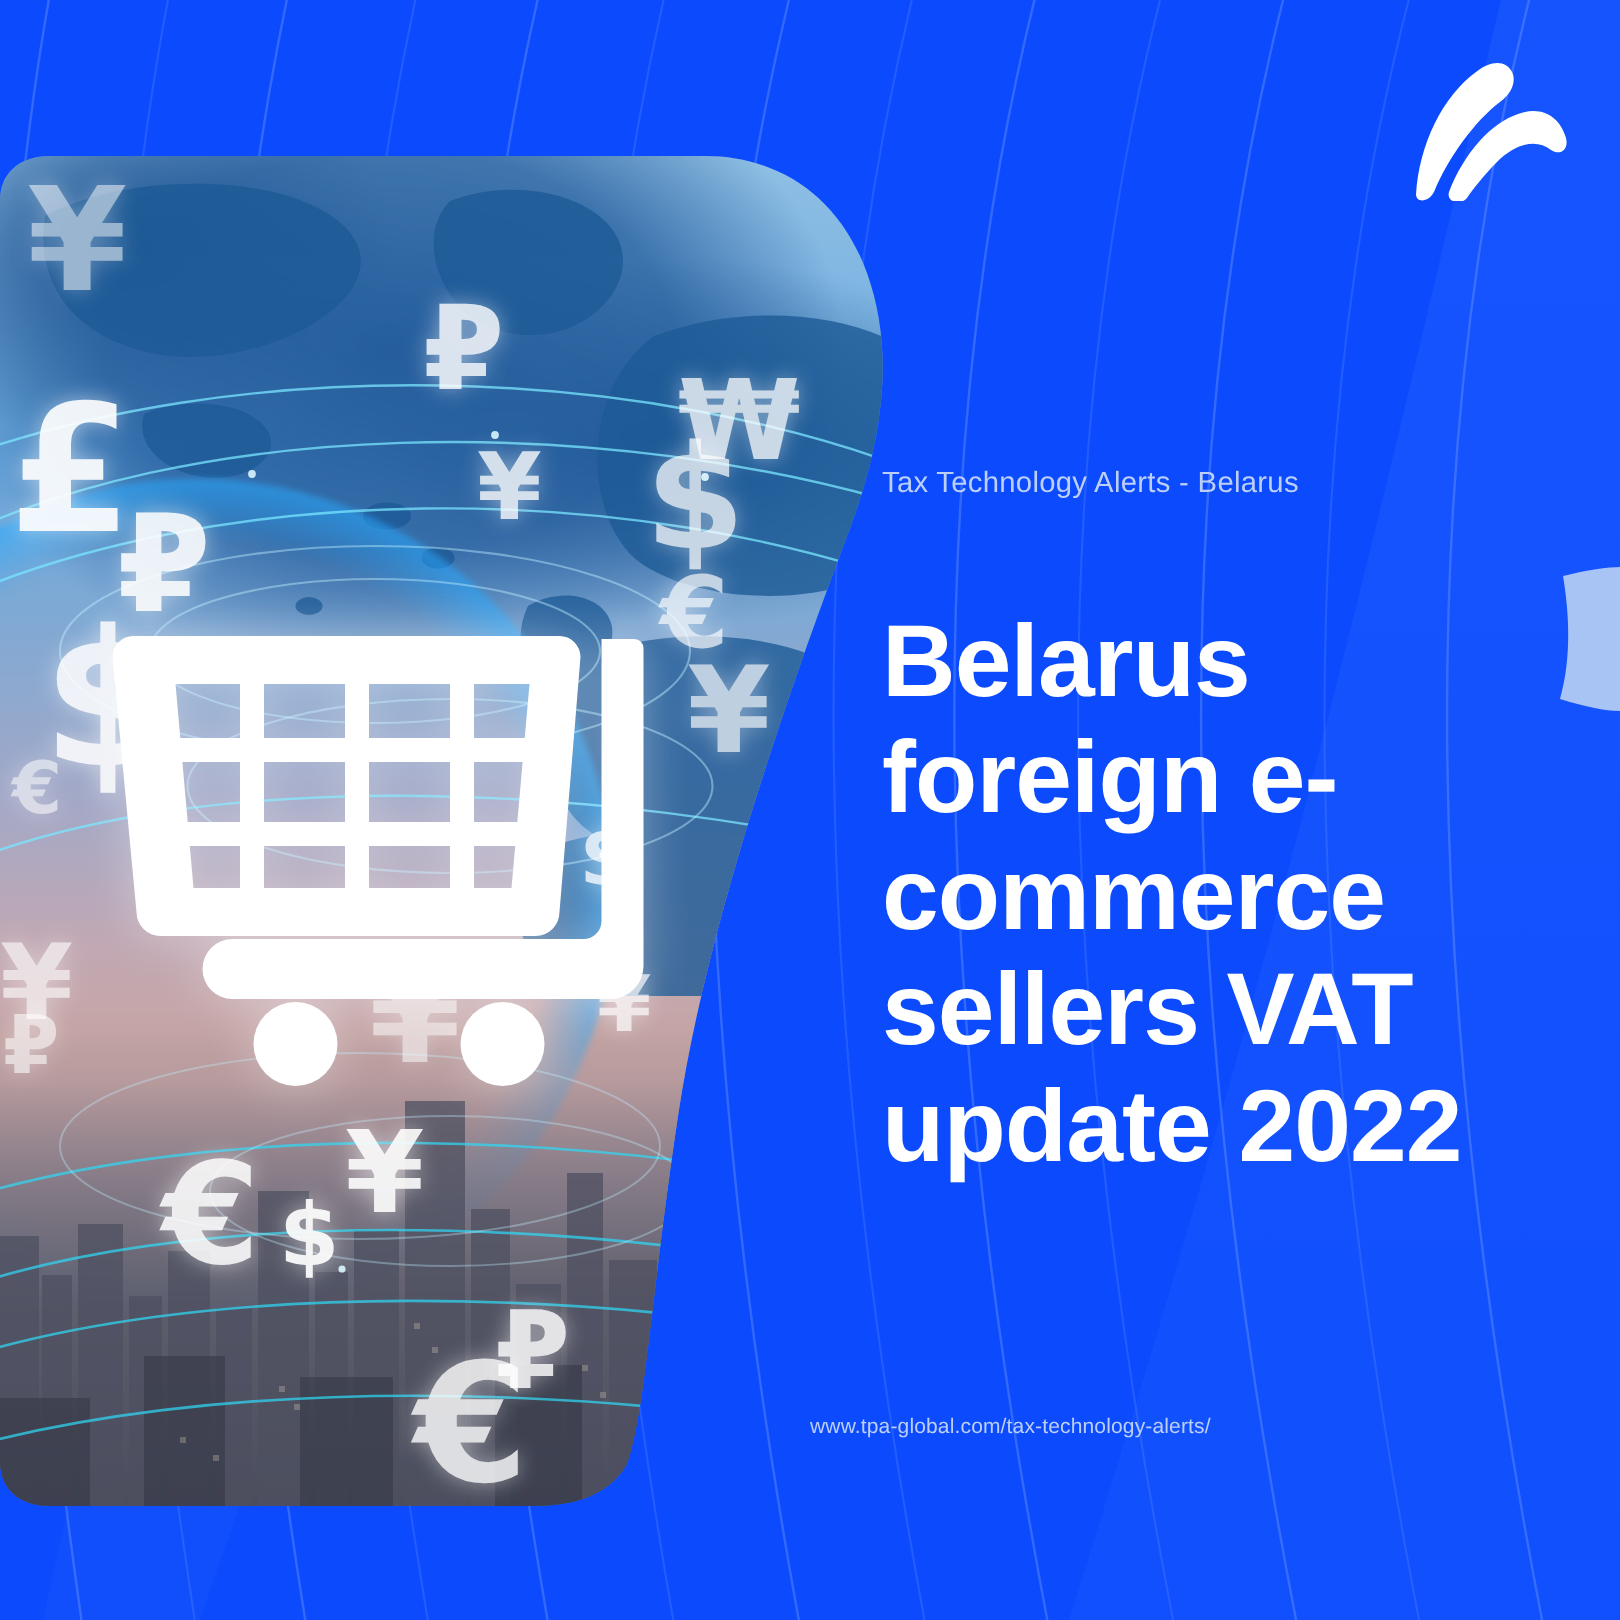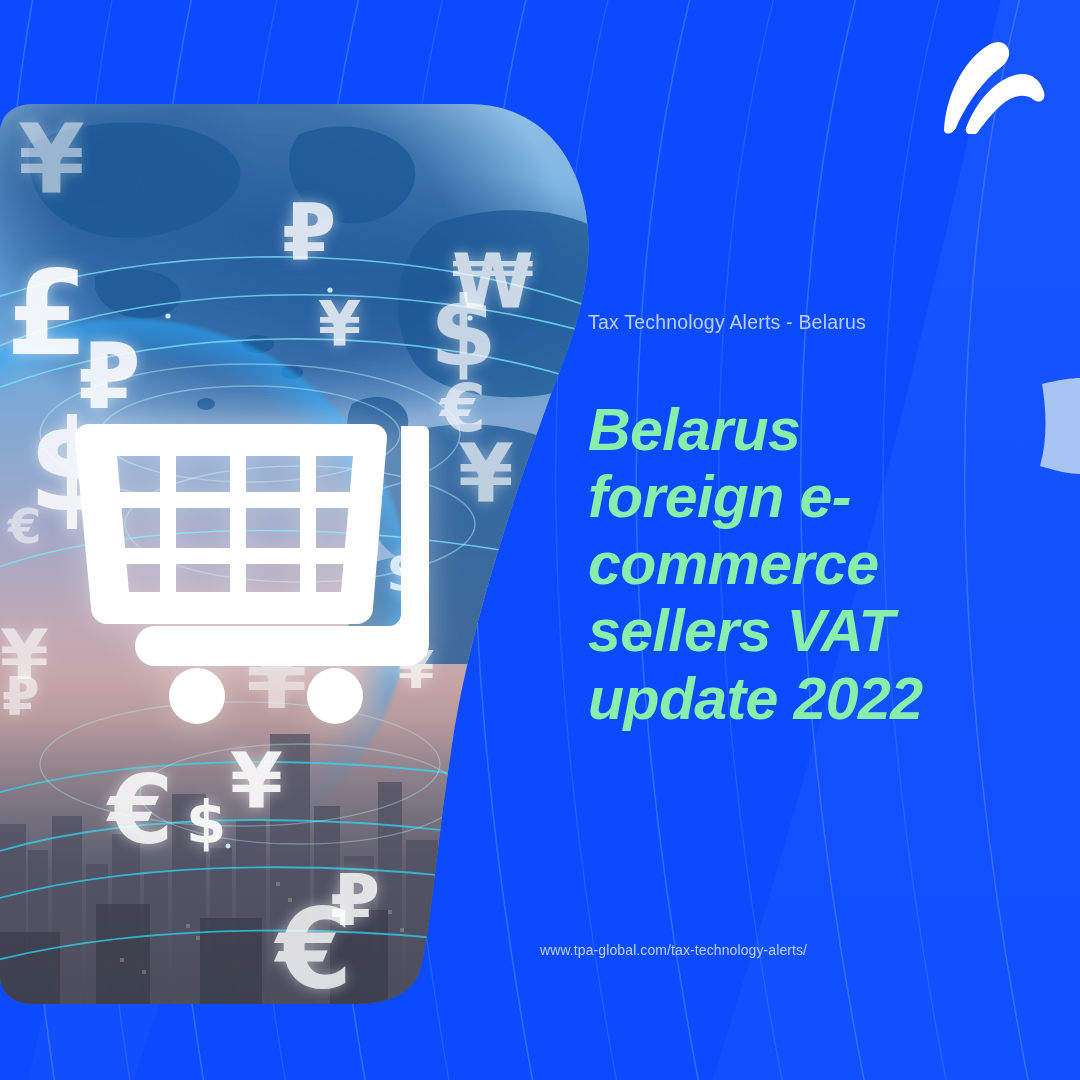--- a/index.html
+++ b/index.html
@@ -184,26 +184,25 @@
     color: #BCCFF8;
     font-weight: 400;
     white-space: nowrap;
   }
 
   .headline {
     position: absolute;
     left: 0;
     top: 357px;
     width: 420px;
-    font-size: 59px;
+    font-size: 68px;
     line-height: 1.14;
     font-weight: 700;
-    color: #86efac;
+    color: #ffffff;
     letter-spacing: -0.6px;
-    font-style: italic;
   }
 
   .url {
     position: absolute;
     left: -48px;
     top: 942px;
     font-size: 14px;
     color: #BCCFF8;
     letter-spacing: 0.1px;
     white-space: nowrap;

